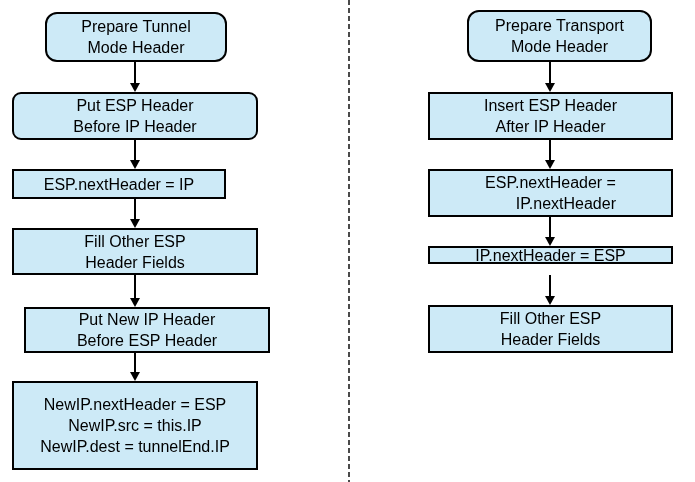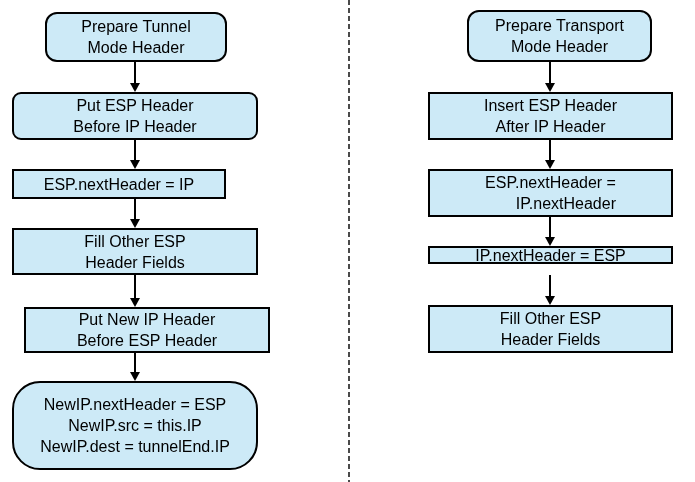--- a/index.html
+++ b/index.html
@@ -65,21 +65,21 @@
   <div class="node" style="left:12px; top:228px; width:246px; height:47px;">Fill Other ESP
 Header Fields</div>
 
   <div class="arrow" style="left:129px; top:275px; height:32px;"></div>
 
   <div class="node" style="left:12px; top:307px; width:246px; height:46px;margin-left:12px;">Put New IP Header
 Before ESP Header</div>
 
   <div class="arrow" style="left:129px; top:353px; height:28px;"></div>
 
-  <div class="node" style="left:12px; top:381px; width:246px; height:89px;border-radius:28px;">NewIP.nextHeader = ESP
+  <div class="node" style="left:12px; top:381px; width:246px; height:89px;">NewIP.nextHeader = ESP
 NewIP.src = this.IP
 NewIP.dest = tunnelEnd.IP</div>
 
   <div class="divider"></div>
 
   <div class="node rounded" style="left:467px; top:10px; width:185px; height:52px;">Prepare Transport
 Mode Header</div>
 
   <div class="arrow" style="left:544px; top:62px; height:30px;"></div>
 

